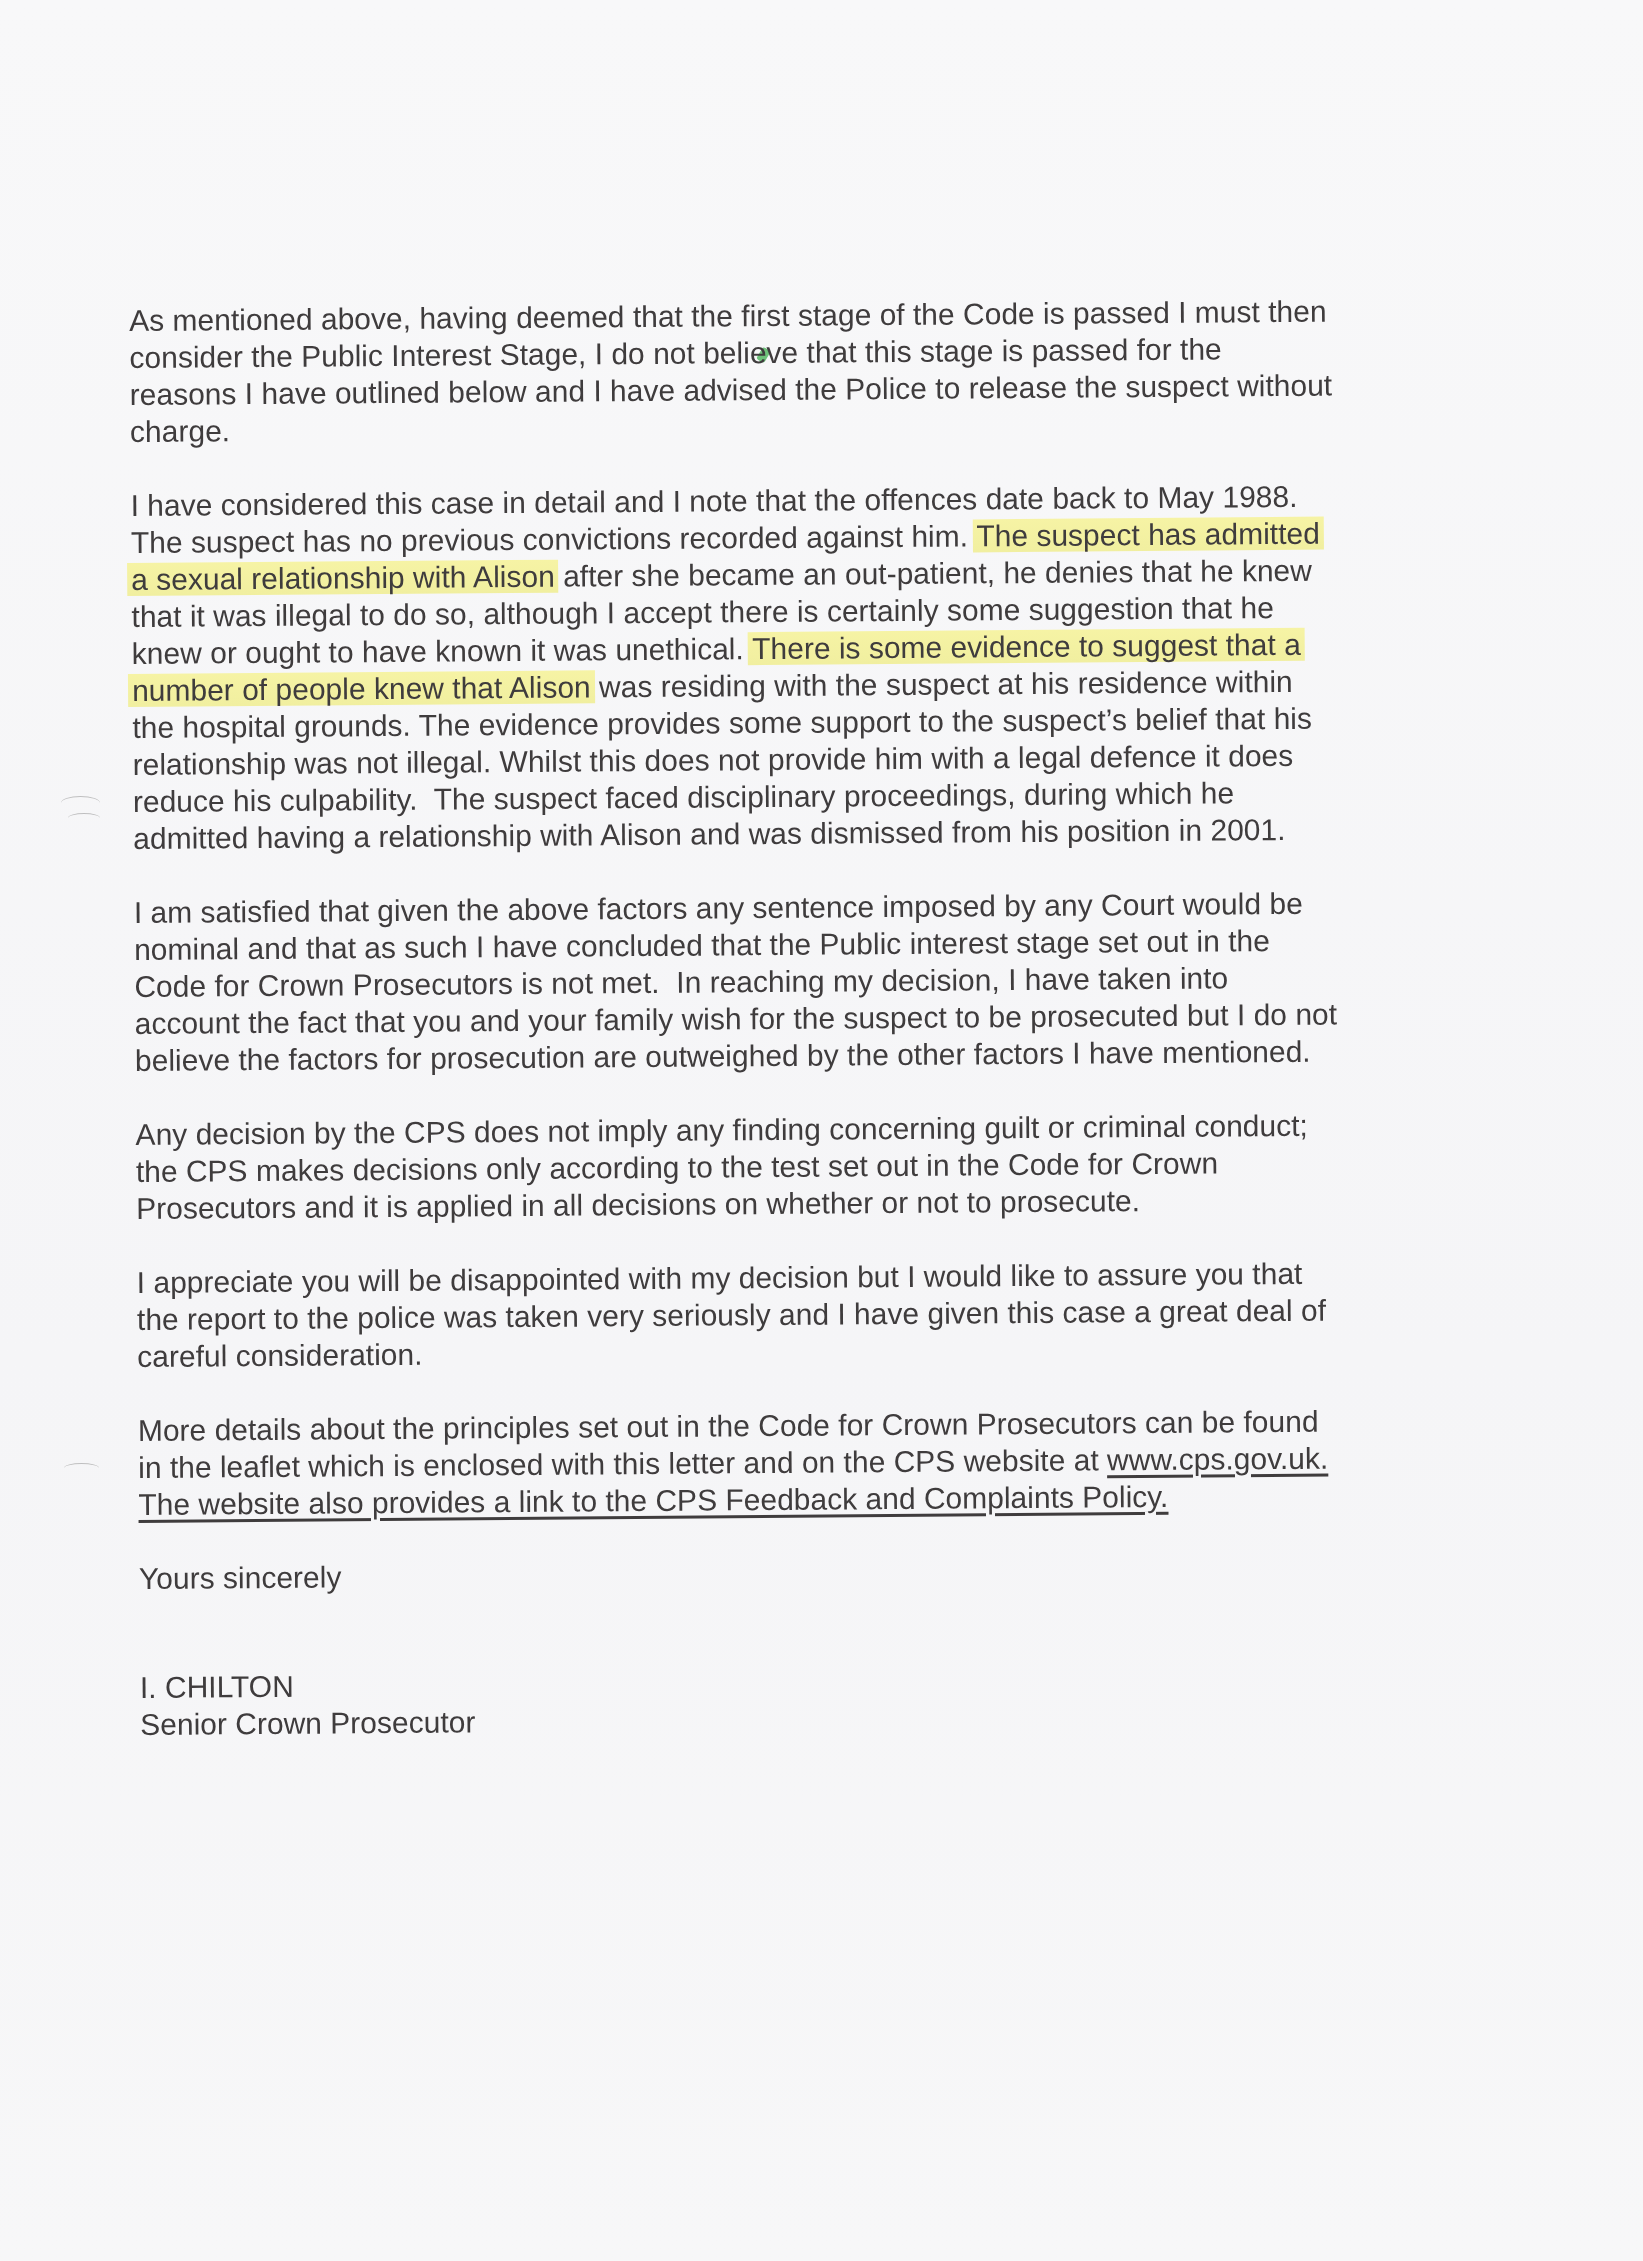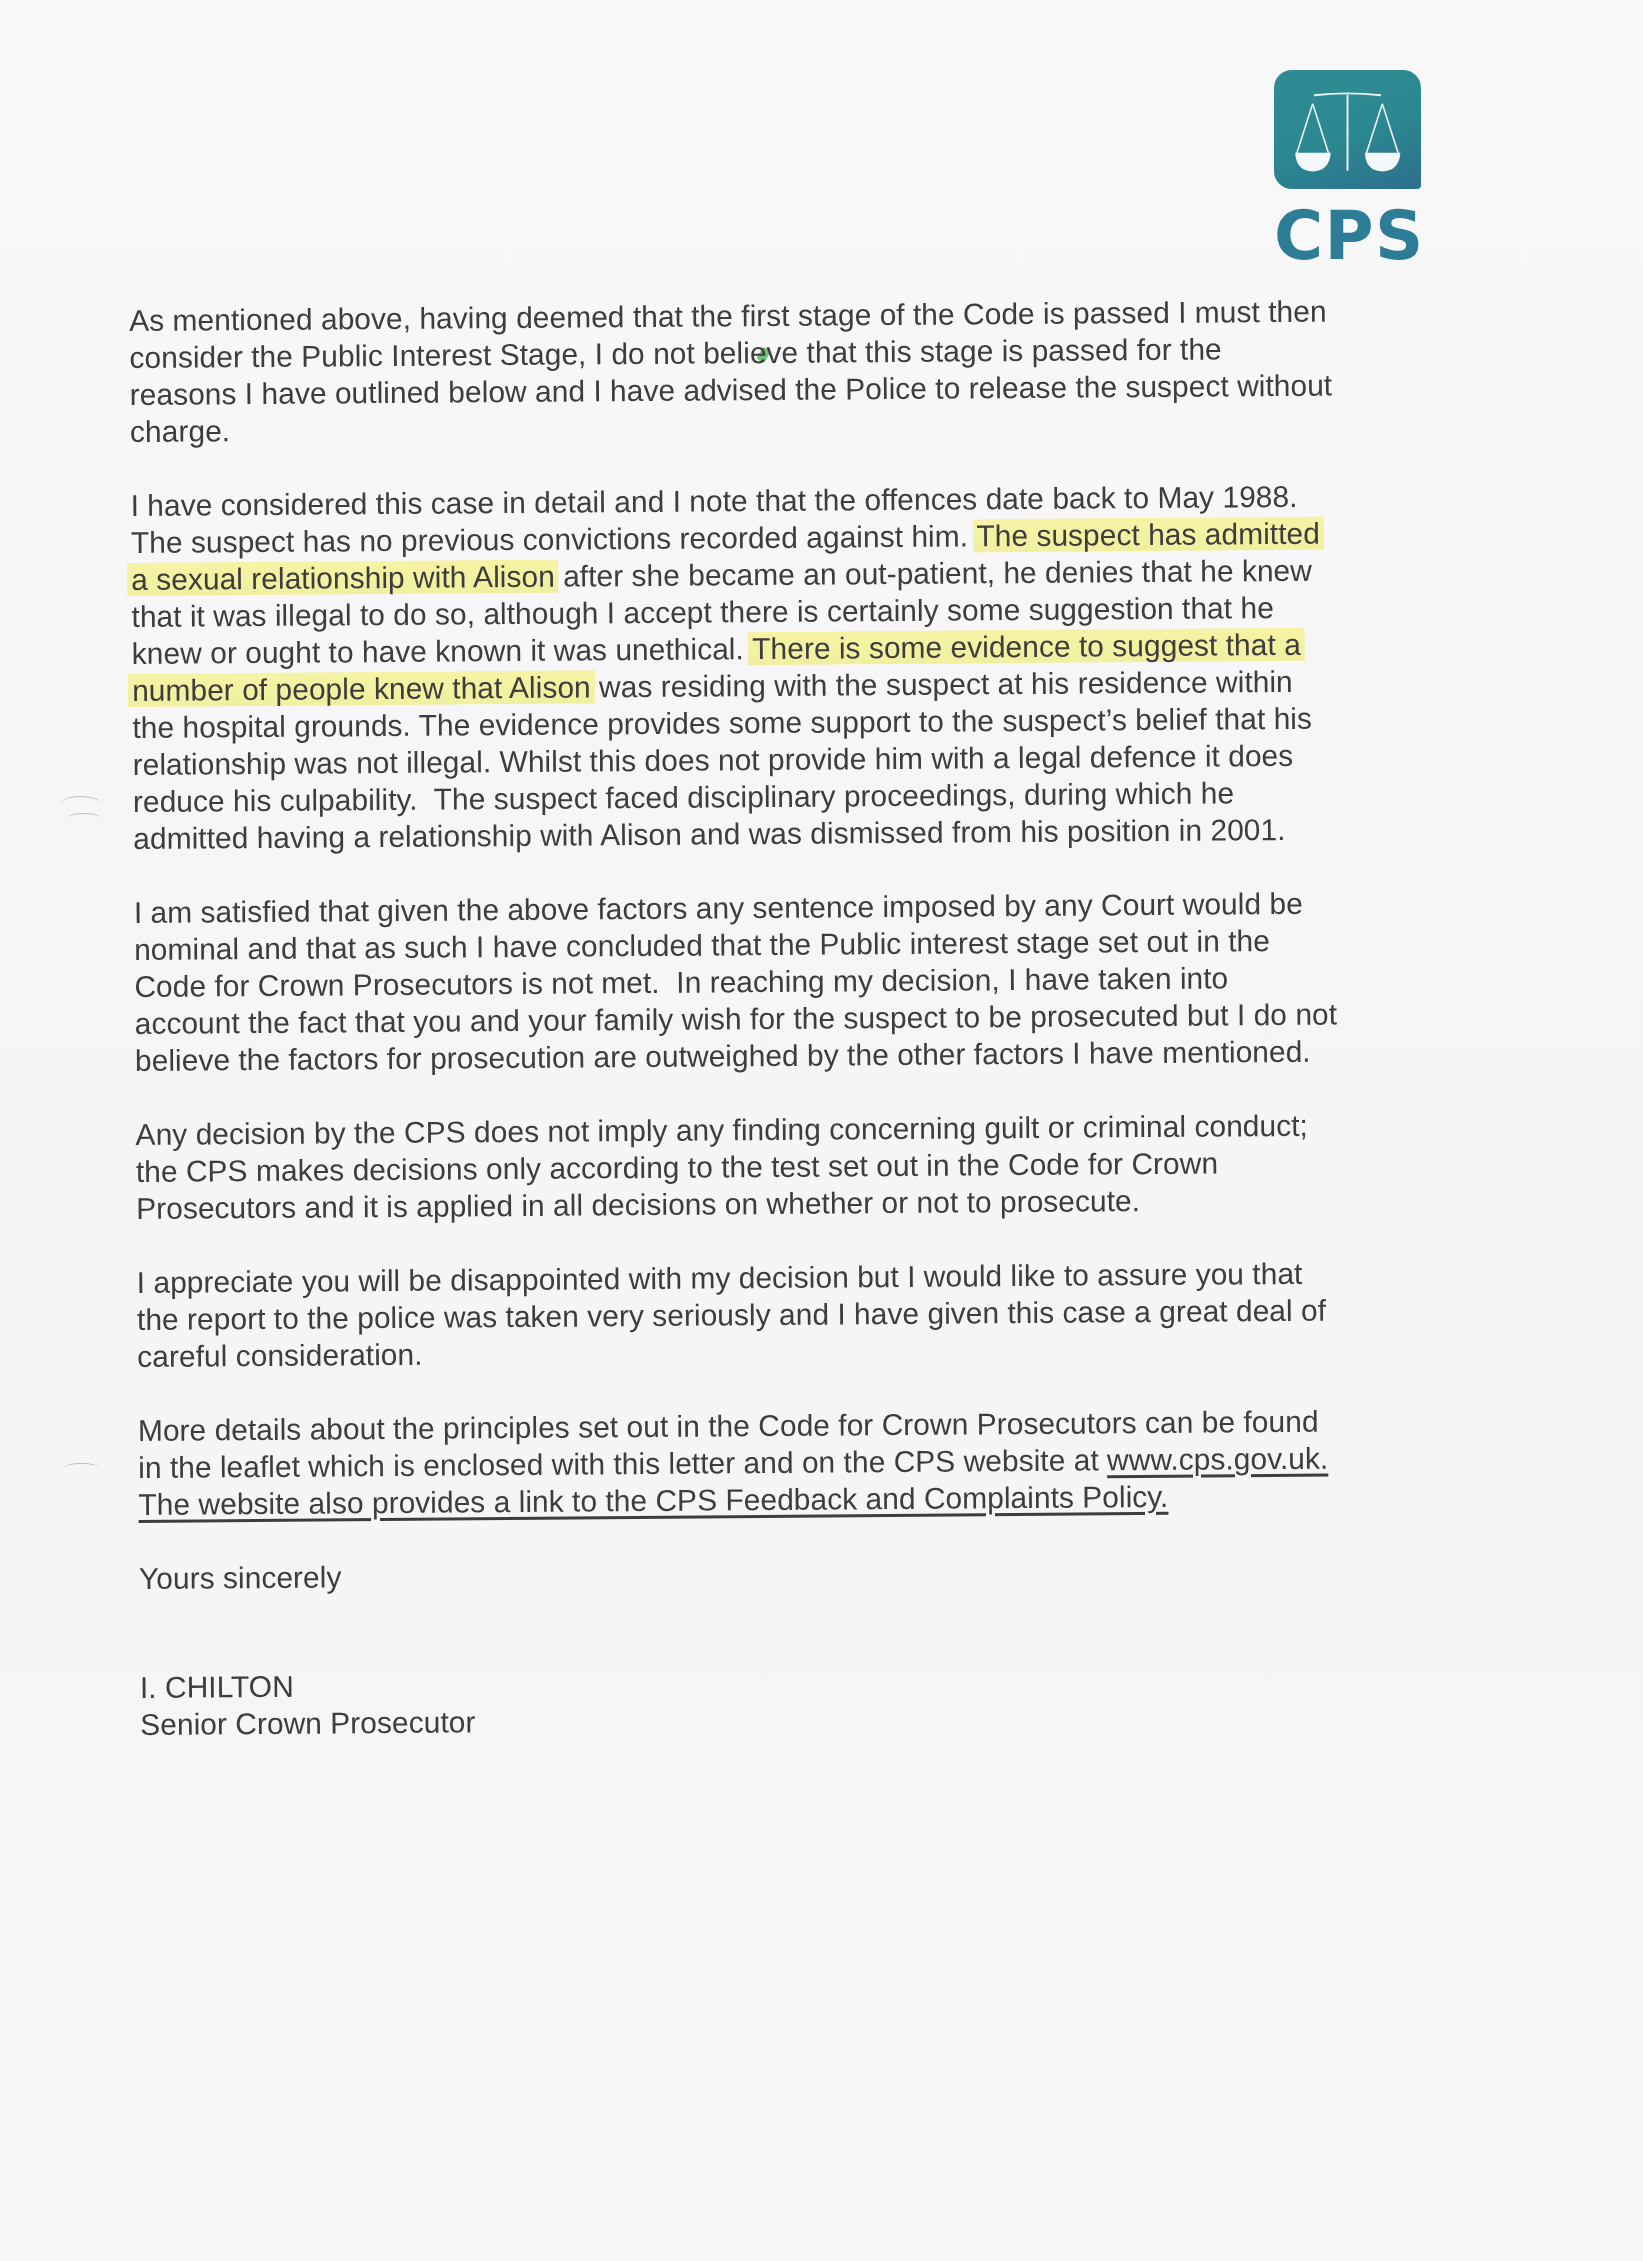--- a/index.html
+++ b/index.html
@@ -85,39 +85,20 @@
     transform: rotate(30deg);
     border-radius: 2.6px;
     opacity: 0.8;
   }
 </style>
 </head>
 <body>
 
 <div class="page">
 
-  <div class="logo">
-    <div class="logo-box">
-      <svg width="147" height="119" viewBox="0 0 228 184">
-
-        <path d="M62 39 Q114 33 166 39" stroke="#e9f3f3" stroke-width="3" fill="none"></path>
-
-        <line x1="114" y1="38" x2="114" y2="156" stroke="#e9f3f3" stroke-width="3"></line>
-
-        <line x1="60" y1="52" x2="35" y2="130" stroke="#e9f3f3" stroke-width="2.5"></line>
-        <line x1="60" y1="52" x2="85" y2="130" stroke="#e9f3f3" stroke-width="2.5"></line>
-        <path d="M33 128 L88 128 Q86 156 60 157 Q34 156 33 128 Z" fill="#f4f8f8"></path>
-
-        <line x1="168" y1="52" x2="143" y2="130" stroke="#e9f3f3" stroke-width="2.5"></line>
-        <line x1="168" y1="52" x2="193" y2="130" stroke="#e9f3f3" stroke-width="2.5"></line>
-        <path d="M141 128 L196 128 Q194 156 168 157 Q142 156 141 128 Z" fill="#f4f8f8"></path>
-      </svg>
-    </div>
-    <div class="logo-text">CPS</div>
-  </div>
 
   <div class="green-tick"></div>
 
   <div class="mark" style="left:61px;top:796px;width:39px;height:13px;"></div>
   <div class="mark" style="left:68px;top:813px;width:32px;height:9px;"></div>
   <div class="mark" style="left:64px;top:1463px;width:35px;height:9px;"></div>
 
   <div class="letter">
 
     <div class="para">

